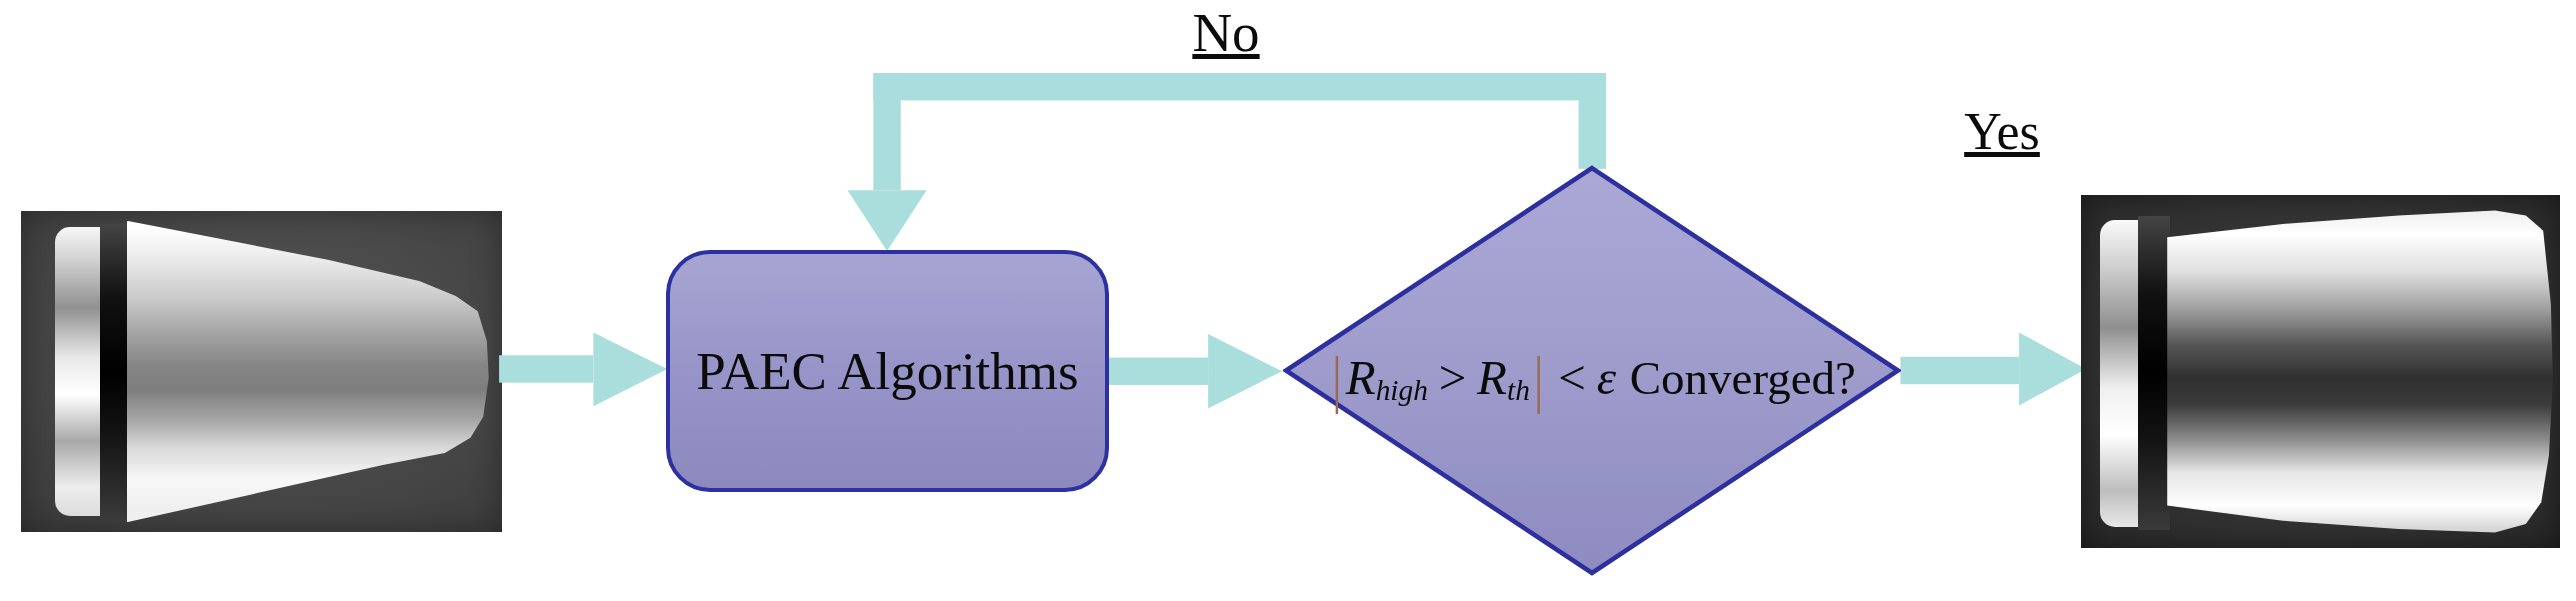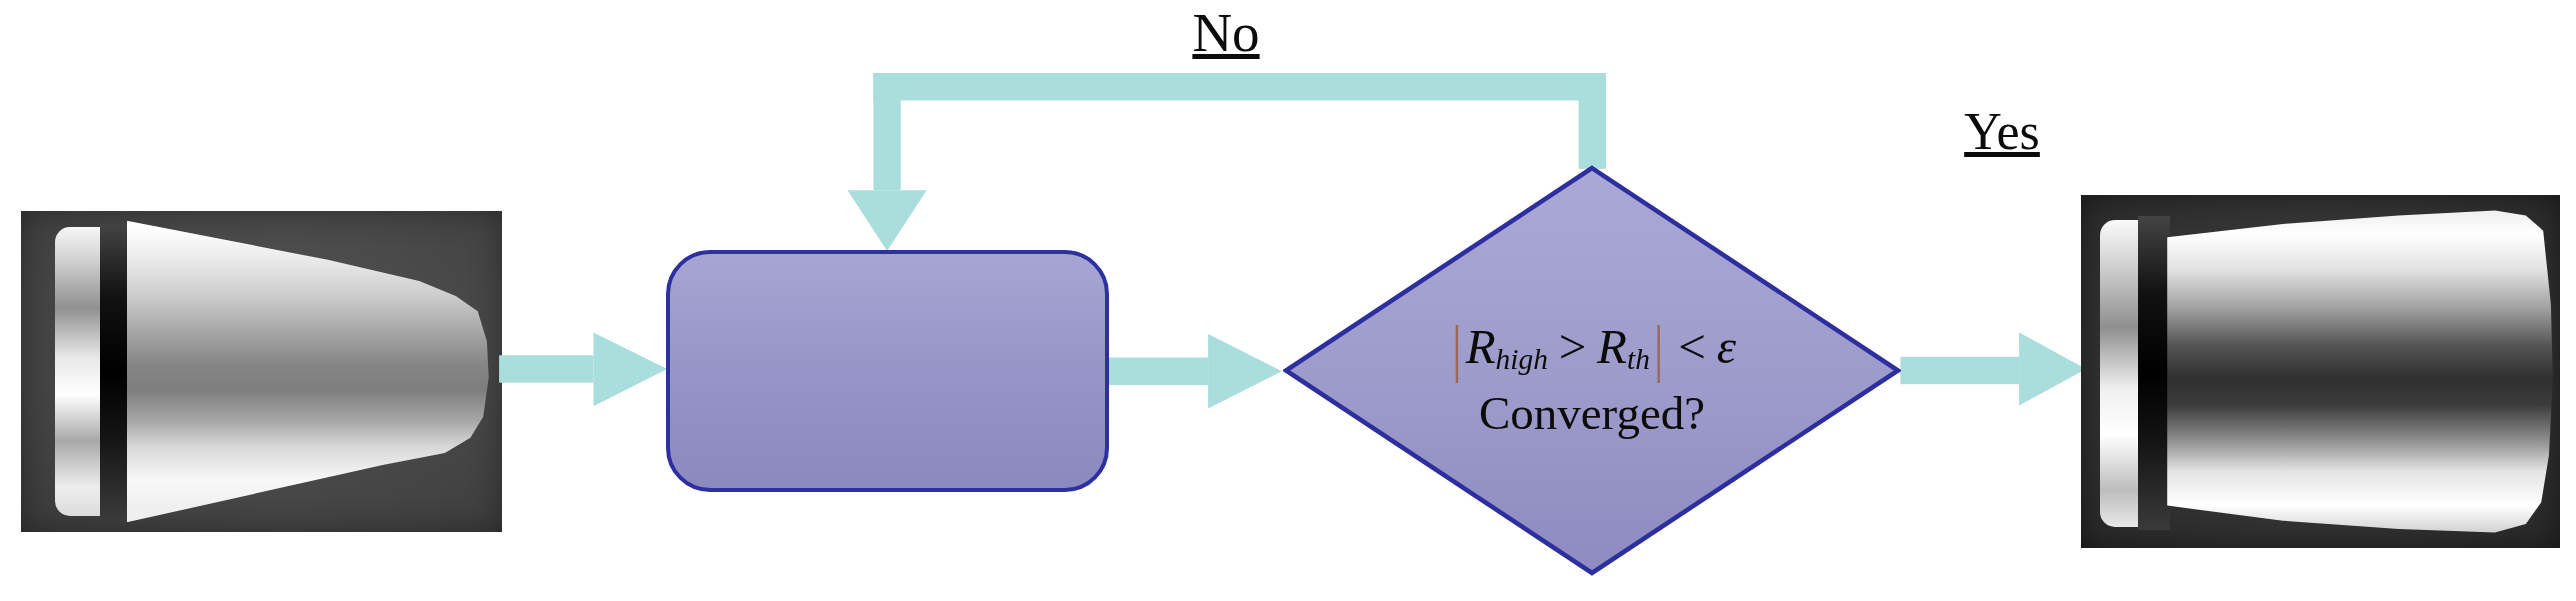--- a/index.html
+++ b/index.html
@@ -76,21 +76,21 @@
   .box-formula { font-size: 49px; line-height: 1; white-space: nowrap; }
 
   
   .diamond {
     position: absolute;
     left: 1283px; top: 165px; width: 618px; height: 411px;
   }
   .diamond-shape { position: absolute; left: 0; top: 0; }
   .diamond-text {
     position: absolute; left: 0; top: 0; width: 100%; height: 100%;
-    display: flex; flex-direction: column;
+    display: flex; flex-direction: row;
     align-items: center; justify-content: center;
     gap: 13.7px;
     transform: translateY(7.6px);
   }
   .diamond-formula { font-size: 49px; line-height: 1.1; white-space: nowrap; }
   .diamond-question { font-size: 47px; line-height: 1; white-space: nowrap; text-align: right; }
 
   
   .var { font-style: italic; }
   .sub { font-size: 0.60em; font-style: italic; vertical-align: -0.22em; letter-spacing: 0; }
@@ -136,20 +136,21 @@
     <rect x="2498" y="469" width="156" height="36"></rect>
     <polygon points="2654,437 2654,533 2742,485"></polygon>
 
     <rect x="1148" y="96" width="963" height="36"></rect>
     <rect x="2075" y="96" width="36" height="126"></rect>
     <rect x="1148" y="96" width="36" height="154"></rect>
     <polygon points="1114,250 1218,250 1166,330"></polygon>
   </svg>
 
   <div class="paec-box">
+    <div class="box-title">PAEC Algorithms</div>
   </div>
 
   <div class="diamond">
     <svg class="diamond-shape" width="618" height="411" viewBox="0 0 812 540">
       <defs>
         <linearGradient id="dgrad" x1="0" y1="0" x2="0" y2="1">
           <stop offset="0%" stop-color="#aaa9d6"></stop>
           <stop offset="60%" stop-color="#9a99c9"></stop>
           <stop offset="100%" stop-color="#8d8bc0"></stop>
         </linearGradient>

